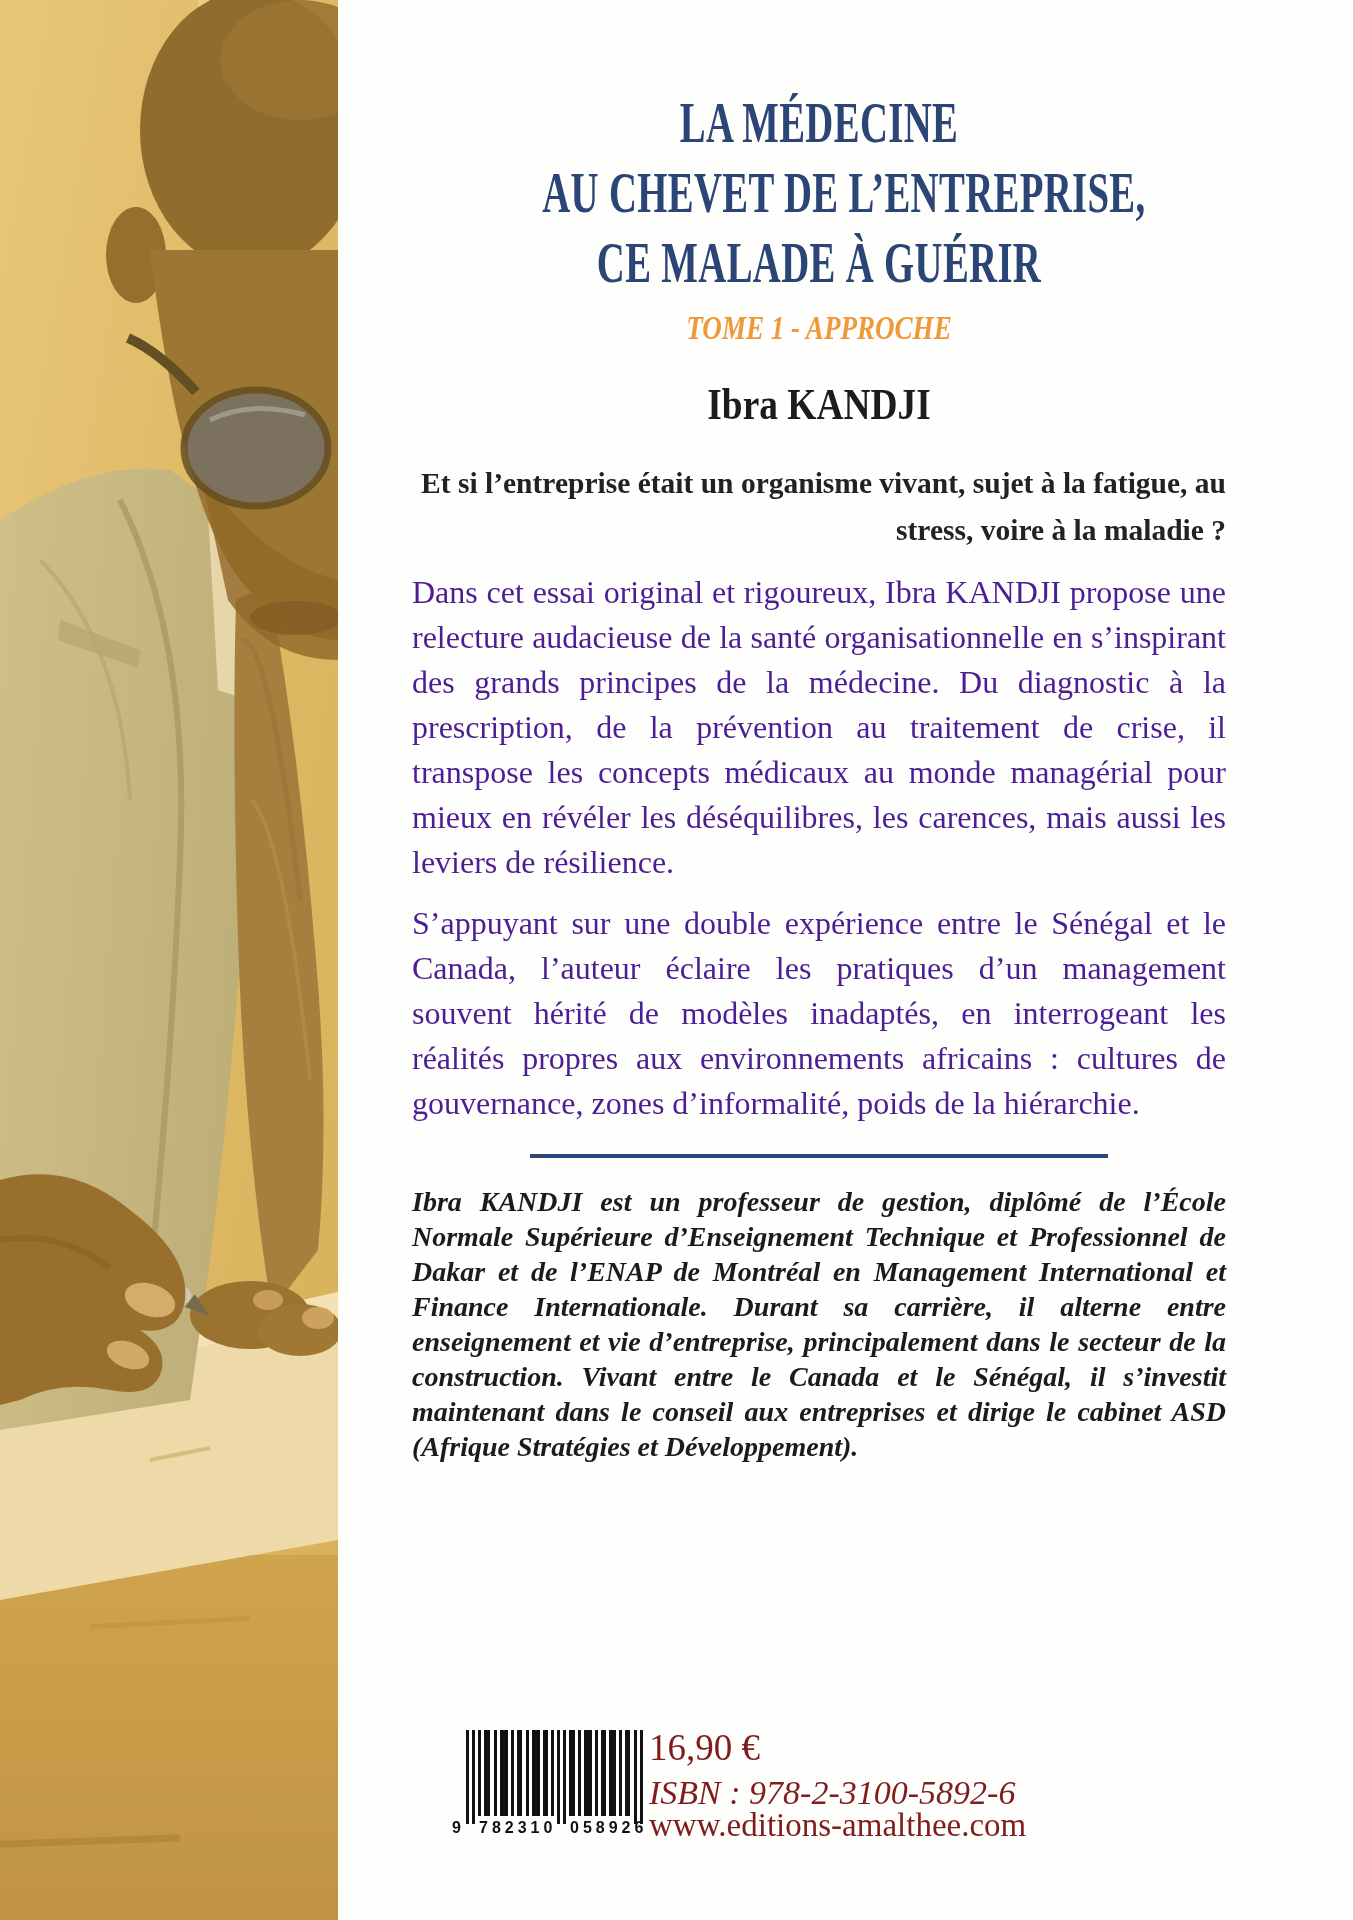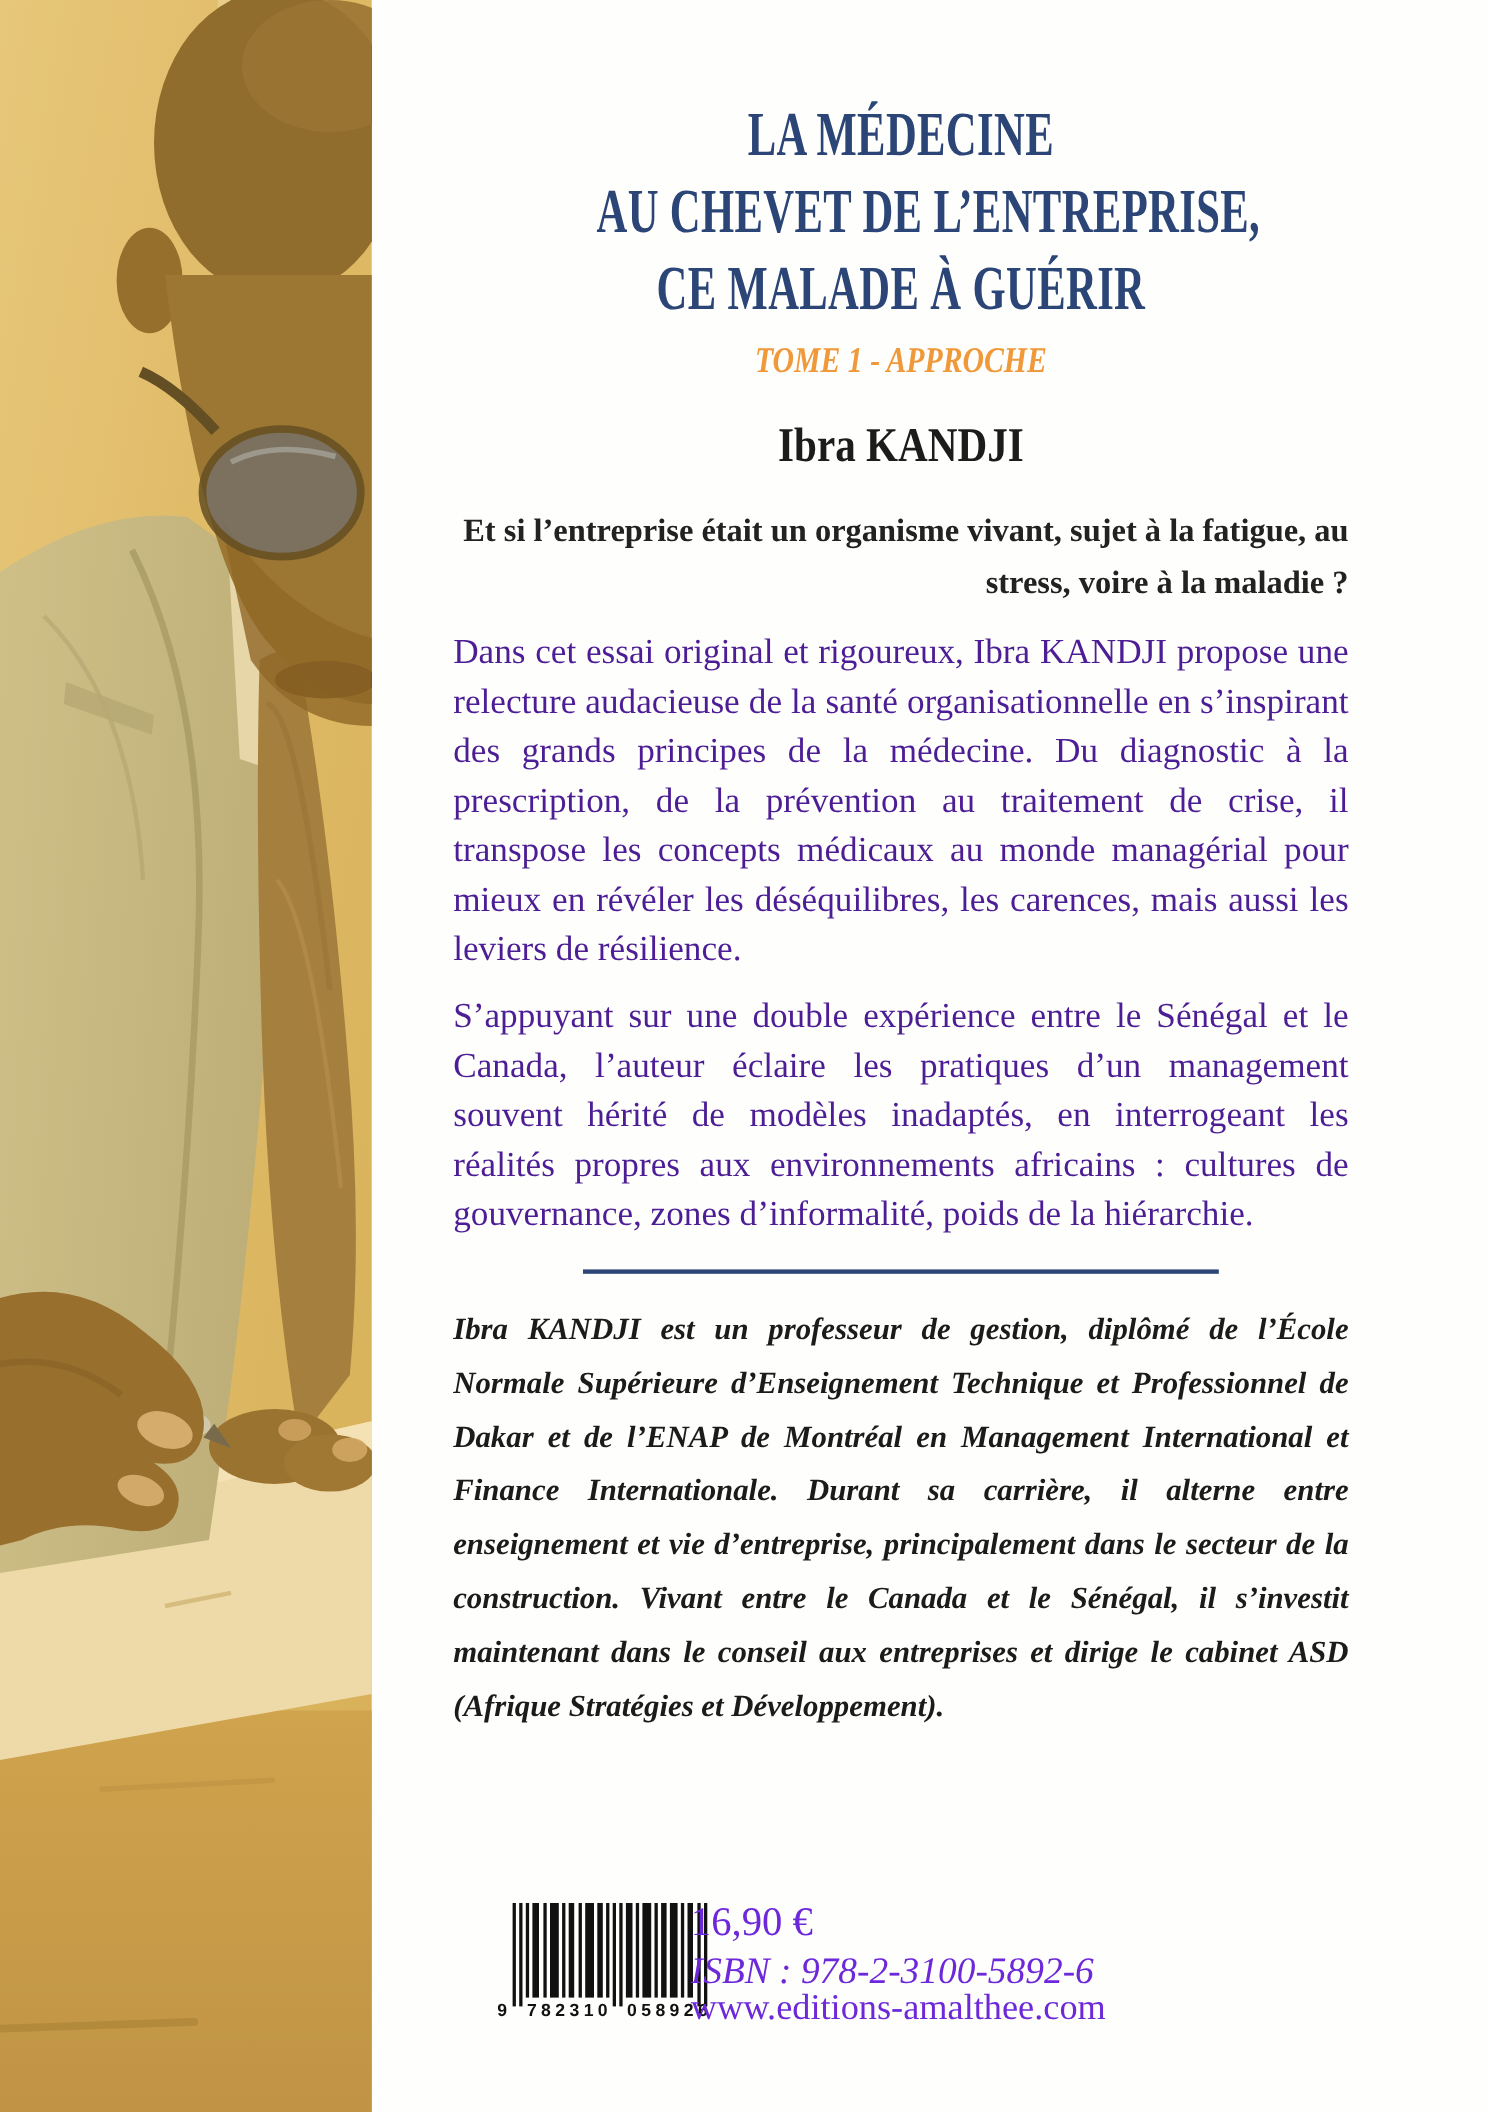--- a/index.html
+++ b/index.html
@@ -44,26 +44,26 @@
   }
   .para{
     margin:16px 0 0 0;font-size:32px;line-height:45px;text-align:justify;color:#4c1d95;
   }
   .para + .para{}
   .divider{
     margin:28px auto 0 auto;width:578px;height:4px;background:#2c4678;border:none;
   }
   .bio{
     margin:26px 0 0 0;font-style:italic;font-weight:bold;color:#1b1b1b;
-    font-size:28px;line-height:49px;text-align:justify;
+    font-size:28px;line-height:35px;text-align:justify;
   }
 
   
   .barcode-wrap{position:absolute;left:452px;top:1730px;width:200px;}
-  .sales-info{position:absolute;left:628px;top:1726px;color:#6d28d9;}
+  .sales-info{position:absolute;left:649px;top:1726px;color:#7f1d1d;}
   .price{font-size:37px;line-height:44px;}
   .isbn{font-size:34px;line-height:33px;margin-top:6px;font-style:italic;}
   .site{font-size:33px;line-height:33px;}
 </style>
 </head>
 <body>
 
 <div class="page">
 
   <div class="photo-panel">

